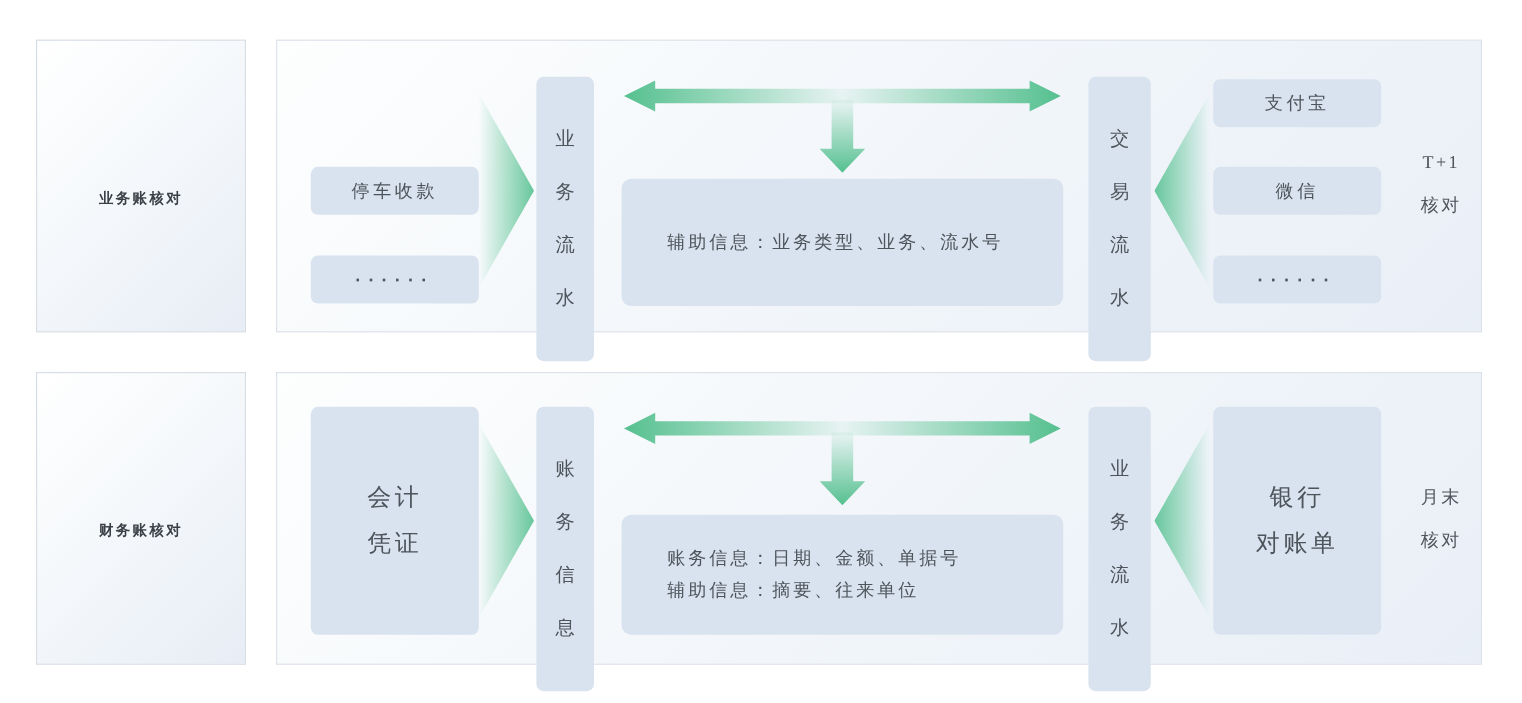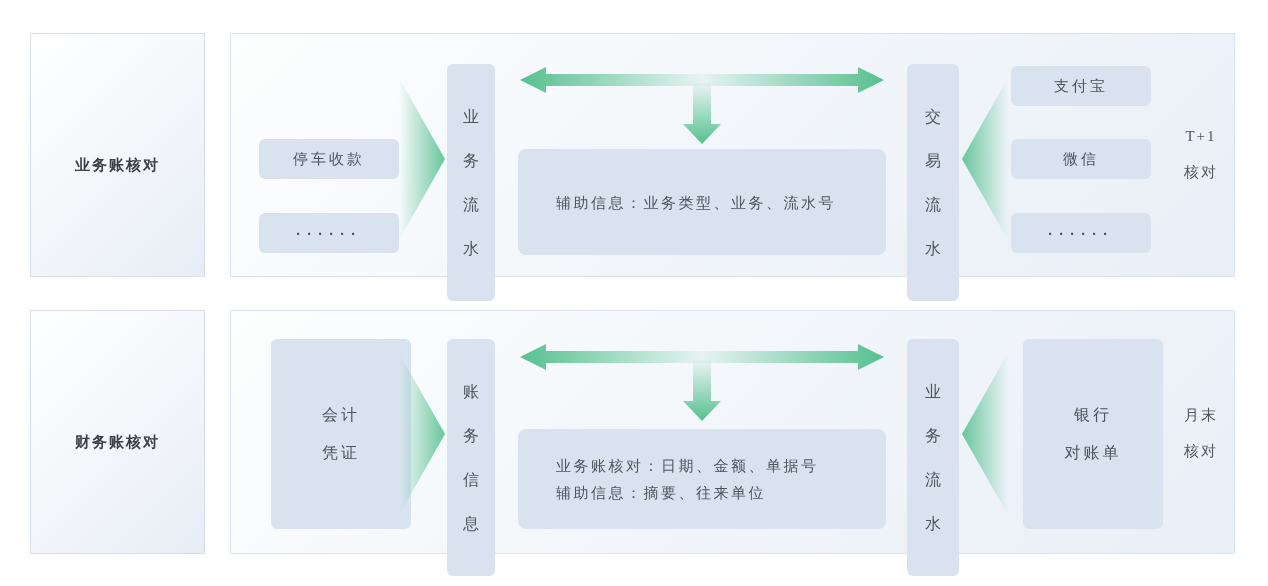--- a/index.html
+++ b/index.html
@@ -8,41 +8,41 @@
     font-family: "Liberation Sans", "DejaVu Sans", sans-serif;
     color: #4d545b;
   }
   .sidebar {
     position: absolute; left: 30px; width: 175px; height: 244px;
     border: 1px solid #d7dee6; box-sizing: border-box;
     background: linear-gradient(135deg, #ffffff 0%, #f5f8fb 45%, #e7edf5 100%);
     display: flex; align-items: center; justify-content: center;
   }
   .sidebar-title {
-    font-size: 15px; font-weight: bold; color: #3a4046; letter-spacing: 2px; margin-top: 20px;
+    font-size: 12px; font-weight: bold; color: #3a4046; letter-spacing: 2px; margin-top: 20px;
   }
   .panel {
     position: absolute; left: 230px; width: 1005px; height: 244px;
     border: 1px solid #dce2e9; box-sizing: border-box;
     background: linear-gradient(135deg, #fdfefe 0%, #f2f6fa 50%, #e9eff7 100%);
   }
   .row1 { top: 33px; }
   .row2 { top: 310px; }
   .chip {
     position: absolute; width: 140px; height: 40px; border-radius: 6px;
     background: #d9e3ef;
     display: flex; align-items: center; justify-content: center;
     font-size: 15px; letter-spacing: 3px; color: #4d545b;
   }
   .bigbox {
     position: absolute; width: 140px; height: 190px; border-radius: 6px;
     background: #d9e3ef;
     display: flex; align-items: center; justify-content: center;
-    font-size: 16px; letter-spacing: 3px; color: #4d545b;
-    text-align: center; white-space: pre-line; line-height: 38px; margin-left: 12px;
+    font-size: 20px; letter-spacing: 3px; color: #4d545b;
+    text-align: center; white-space: pre-line; line-height: 38px;
   }
   .vbox {
     position: absolute; width: 48px; height: 237px; border-radius: 6px;
     background: #d9e3ef;
     display: flex; align-items: center; justify-content: center;
   }
   .vbox-wide { width: 52px; align-items: center; }
   .vtext {
     width: 1em; word-break: break-all; text-align: center;
     font-size: 16px; line-height: 44px; color: #4d545b;
@@ -146,21 +146,21 @@
   <div class="vbox" style="left:216px; top:28px">
     <div class="vtext">账务信息</div>
   </div>
 
   <svg class="arrows" viewBox="0 0 368 78">
     <polygon points="2,13 28,0 28,7 340,7 340,0 366,13 340,26 340,19 28,19 28,26" fill="url(#gradH)"></polygon>
     <polygon points="175,16 193,16 193,57 203,57 184,77 165,57 175,57" fill="url(#gradV)"></polygon>
   </svg>
 
   <div class="infobox" style="top:118px; height:100px">
-    <div class="info-line">业务账核对：日期、金额、单据号</div>
+    <div class="info-line">账务信息：日期、金额、单据号</div>
     <div class="info-line">辅助信息：摘要、往来单位</div>
   </div>
 
   <div class="vbox vbox-wide" style="left:676px; top:28px">
     <div class="vtext">业务流水</div>
   </div>
 
   <svg class="tri" style="left:731px; top:28px" viewBox="0 0 46 190">
     <polygon points="46,14 0,95 46,176" fill="url(#gradLeft)"></polygon>
   </svg>

